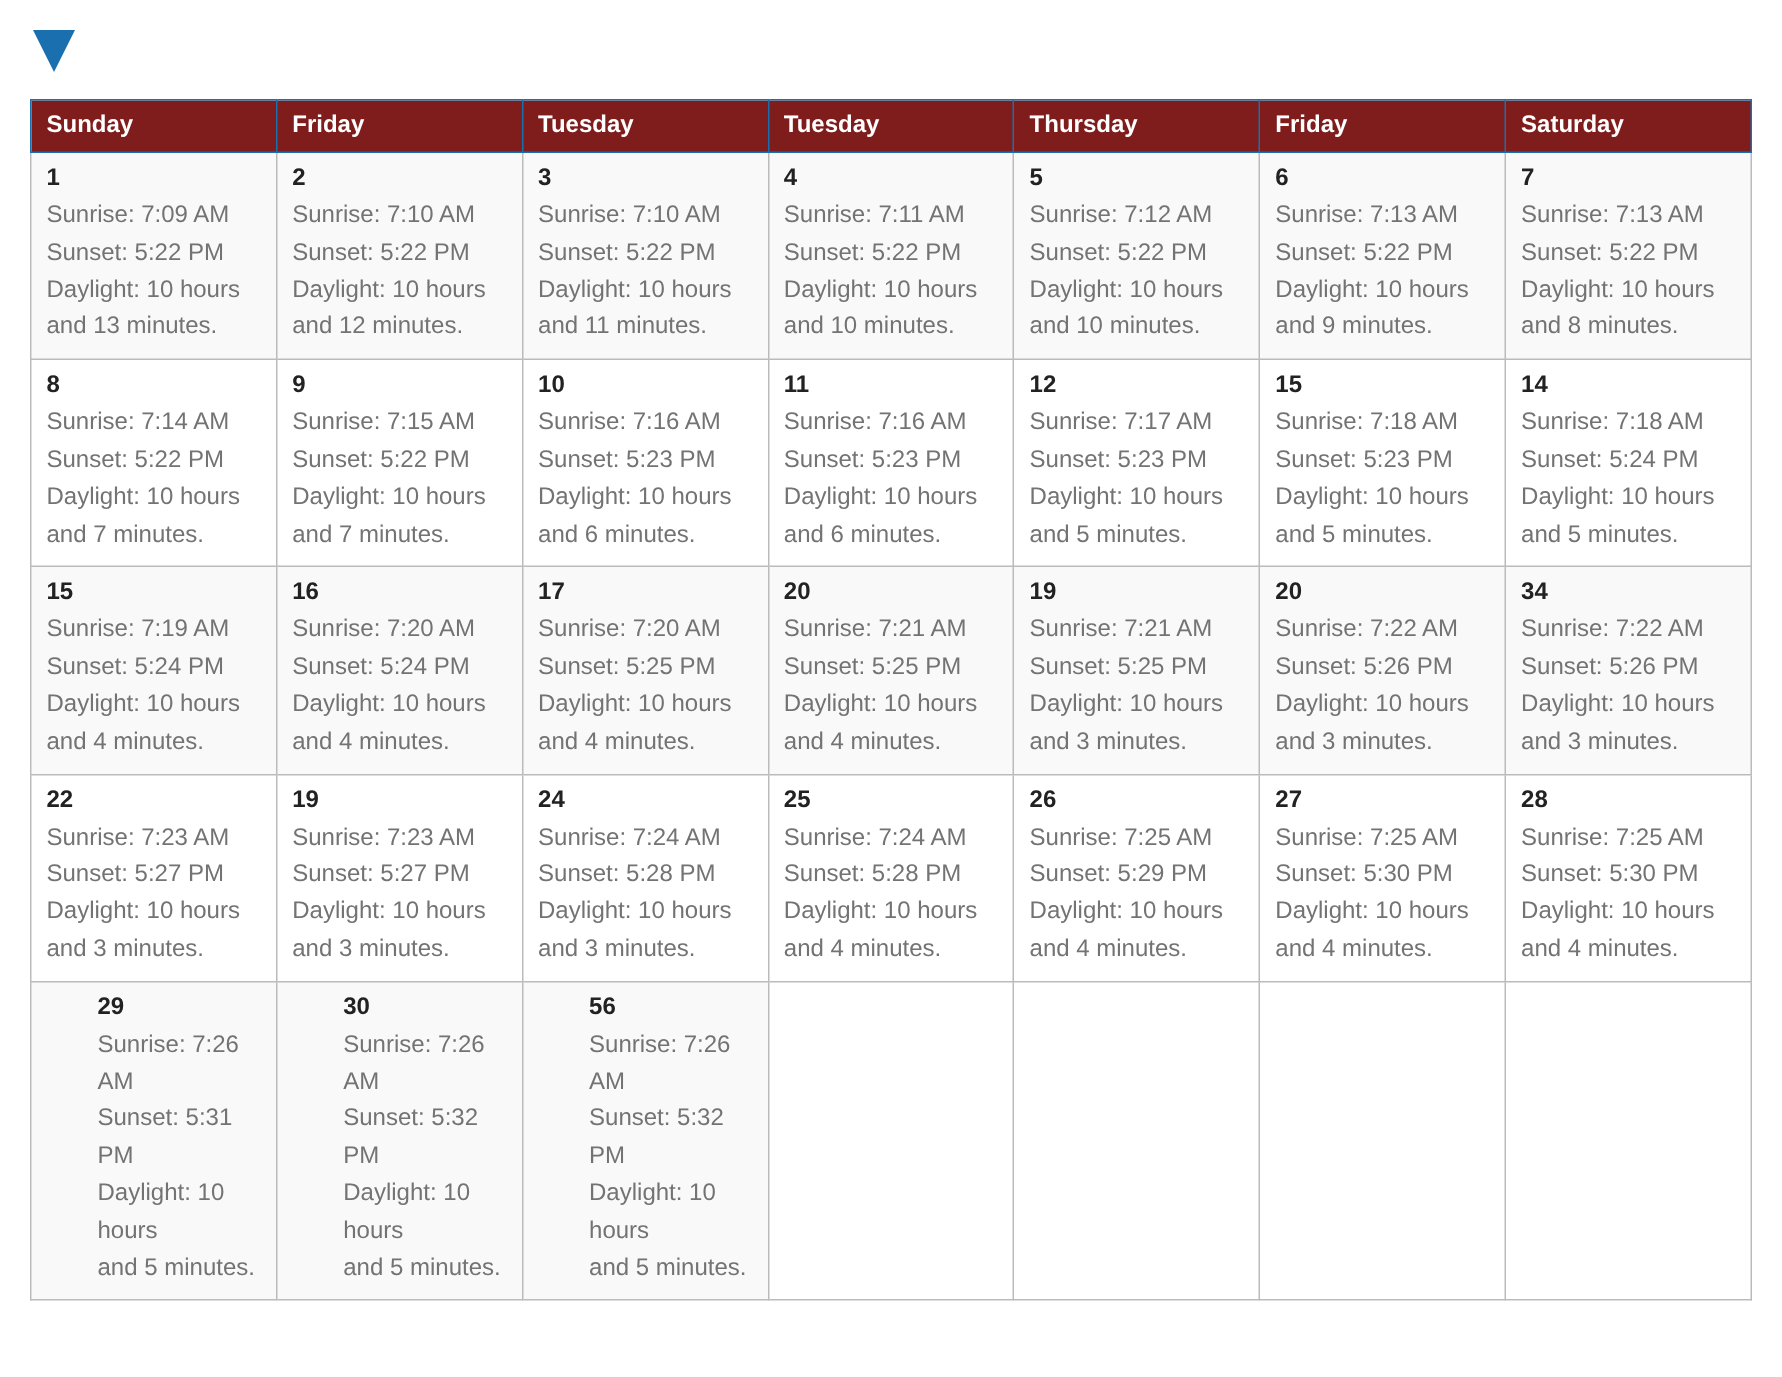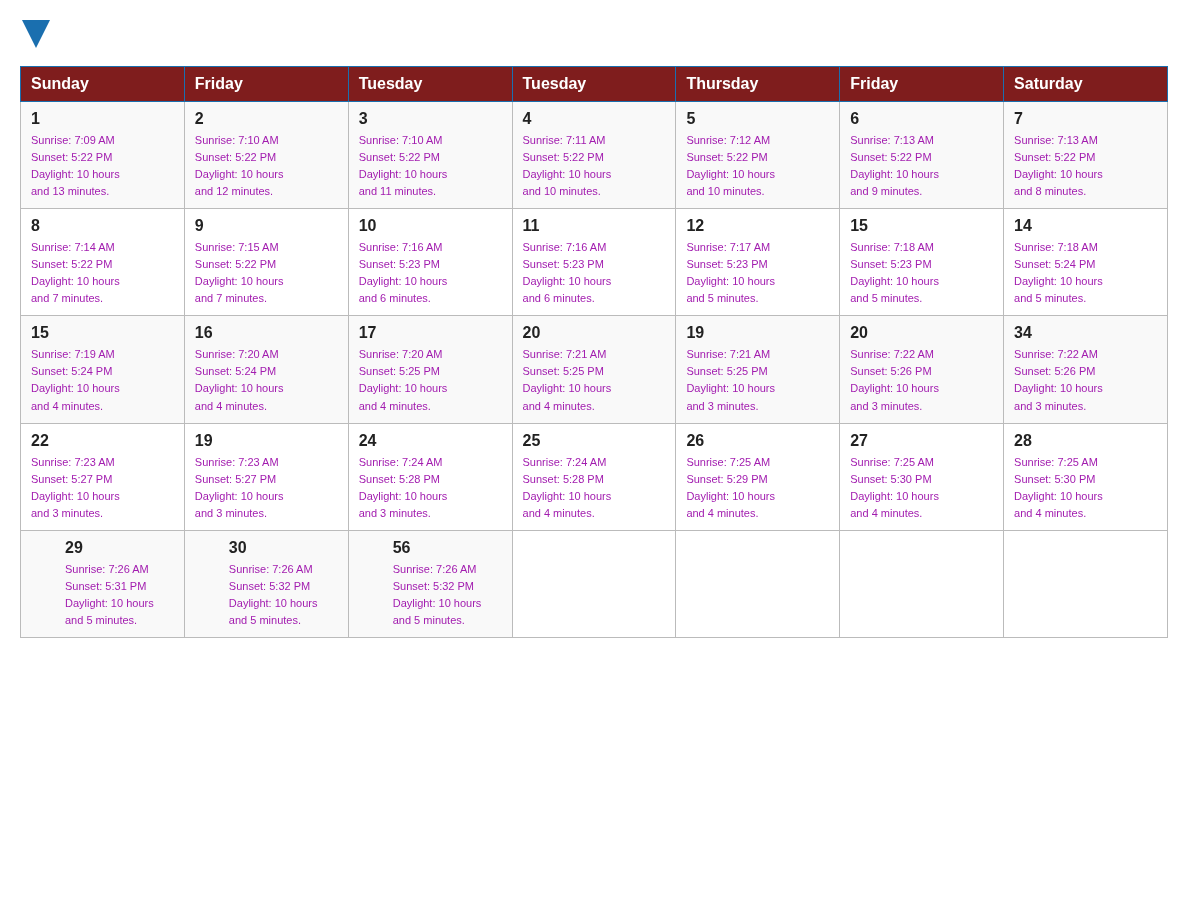--- a/index.html
+++ b/index.html
@@ -83,22 +83,22 @@
       background: #fff;
     }
     .day-number {
       font-size: 16px;
       font-weight: 600;
       color: #222;
       margin-bottom: 4px;
       display: block;
     }
     .day-info {
-      font-size: 11px;
-      color: #a21caf;
+      font-size: 16px;
+      color: #737373;
       line-height: 1.55;
     }
     .empty-cell {
       background: #fff !important;
     }
     
     .row-last td {
       background: #f9f9f9;
       padding-left: 44px;
     }

